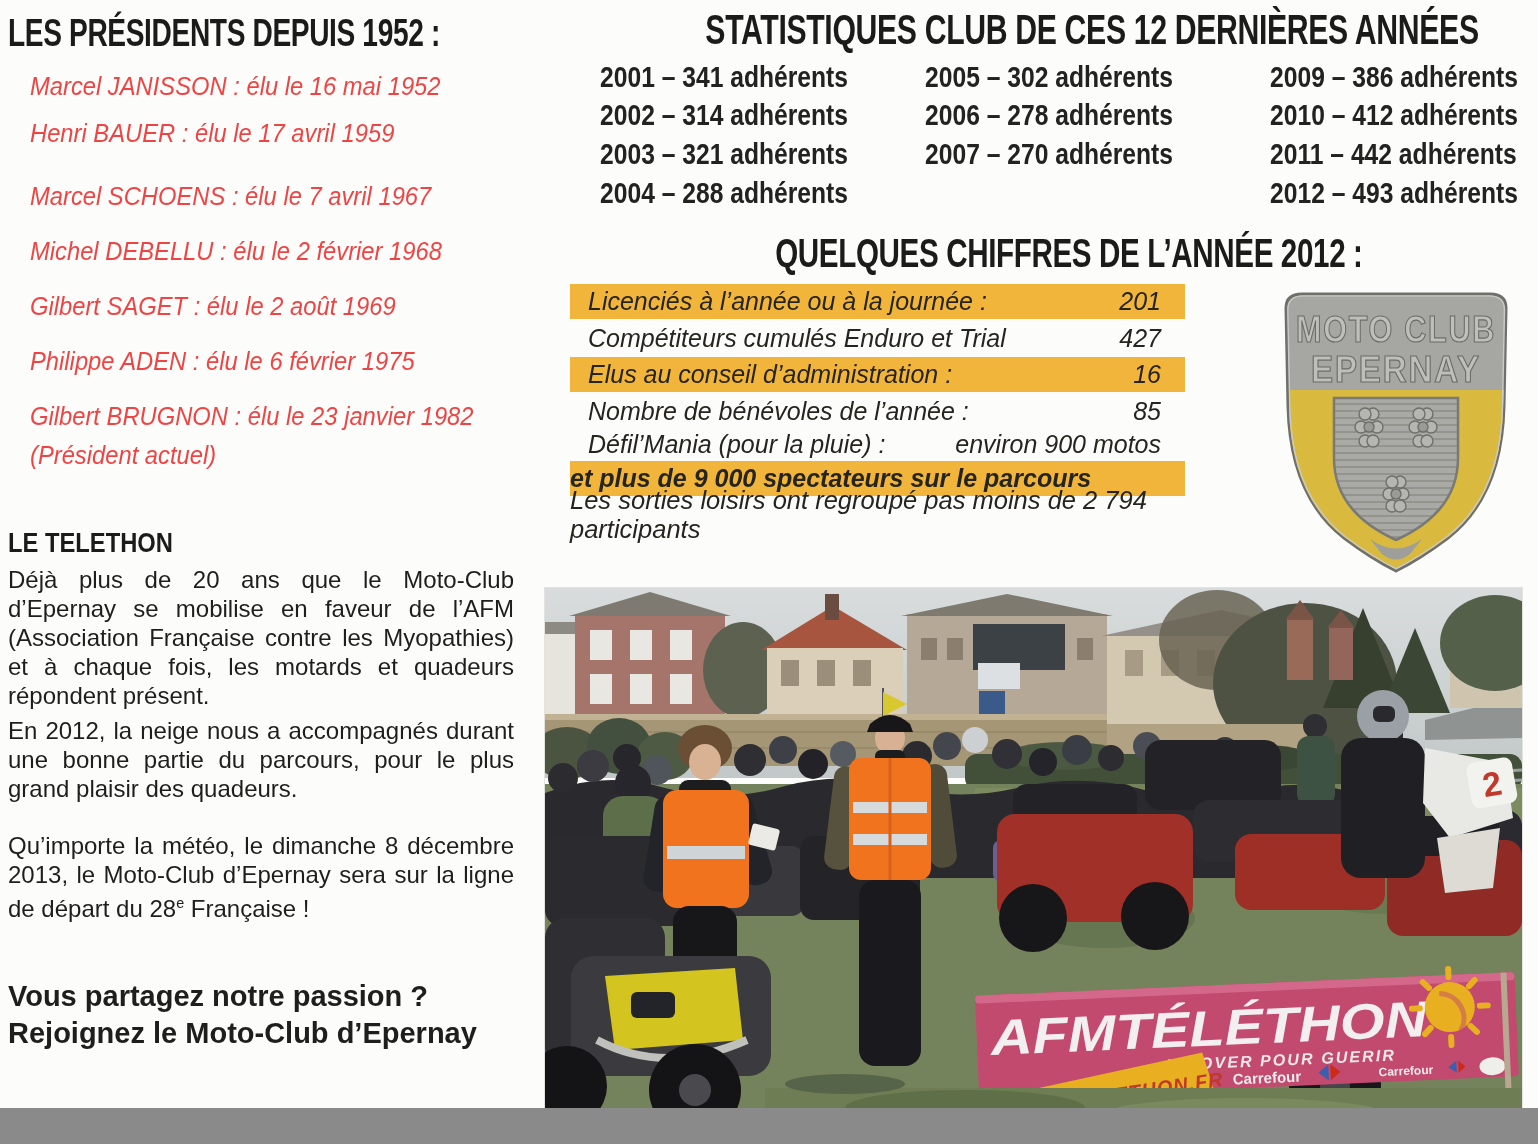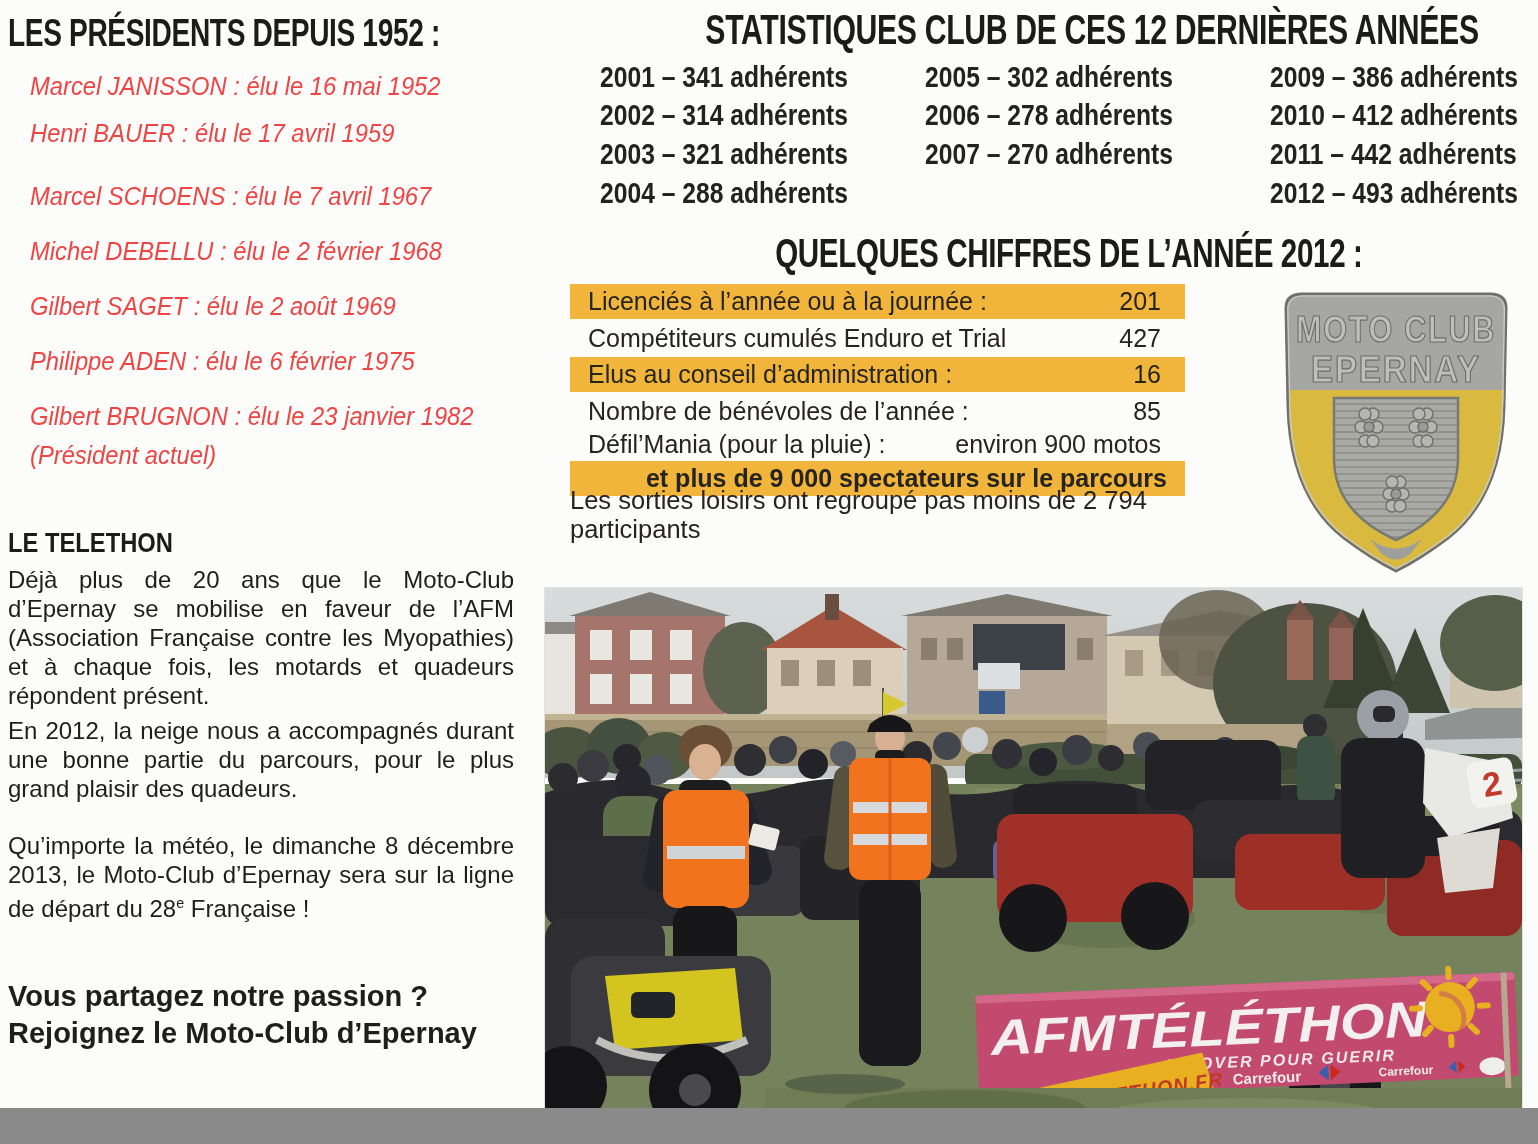--- a/index.html
+++ b/index.html
@@ -11,21 +11,21 @@
   .cxc{display:inline-block;white-space:nowrap;transform-origin:50% 50%;}
   .center{text-align:center;}
   .pres-entry{position:absolute;left:30px;font-style:italic;font-size:25px;color:#ef4444;}
   .pres-entry .cx{transform:scaleX(.95);}
   .para{position:absolute;left:8px;width:506px;font-size:24px;line-height:29px;
         text-align:justify;color:#1e1e1c;}
   .closing{font-size:29px;line-height:37px;color:#1e1e1c;}
   .stat-line{height:38.6px;display:flex;align-items:center;font-weight:bold;font-size:29px;color:#222220;}
   .stat-line .cx{transform:scaleX(.85);}
   .ch-row{position:absolute;left:0;width:615px;display:flex;align-items:center;
-          justify-content:space-between;font-size:25px;color:#26241e;}
+          justify-content:space-between;font-style:italic;font-size:25px;color:#26241e;}
   .ch-bar{background:#f2b53c;}
   .ch-label{padding-left:18px;}
   .ch-value{padding-right:24px;}
   sup{font-size:60%;}
   svg text{font-family:"Liberation Sans",sans-serif;}
 </style>
 </head>
 <body>
 
 <div class="page">
@@ -118,21 +118,21 @@
       <span class="ch-value">16</span>
     </div>
     <div class="ch-row" style="top:111px;height:32px;">
       <span class="ch-label">Nombre de bénévoles de l’année :</span>
       <span class="ch-value">85</span>
     </div>
     <div class="ch-row" style="top:144px;height:32px;">
       <span class="ch-label">Défil’Mania (pour la pluie) :</span>
       <span class="ch-value">environ 900 motos</span>
     </div>
-    <div class="ch-row ch-bar" style="top:177px;height:35px;justify-content:flex-end;font-weight:bold;">
+    <div class="ch-row ch-bar" style="top:177px;height:35px;font-weight:bold;">
       <span class="ch-value" style="padding-right:18px;">et plus de 9 000 spectateurs sur le parcours</span>
     </div>
     <div class="ch-row" style="top:215px;height:32px;justify-content:center;font-size:25.5px;">
       <span>Les sorties loisirs ont regroupé pas moins de 2 794 participants</span>
     </div>
   </div>
 
   <div class="abs" style="left:1272px;top:286px;">
     <svg width="248" height="294" viewBox="0 0 248 294">
       <defs>

